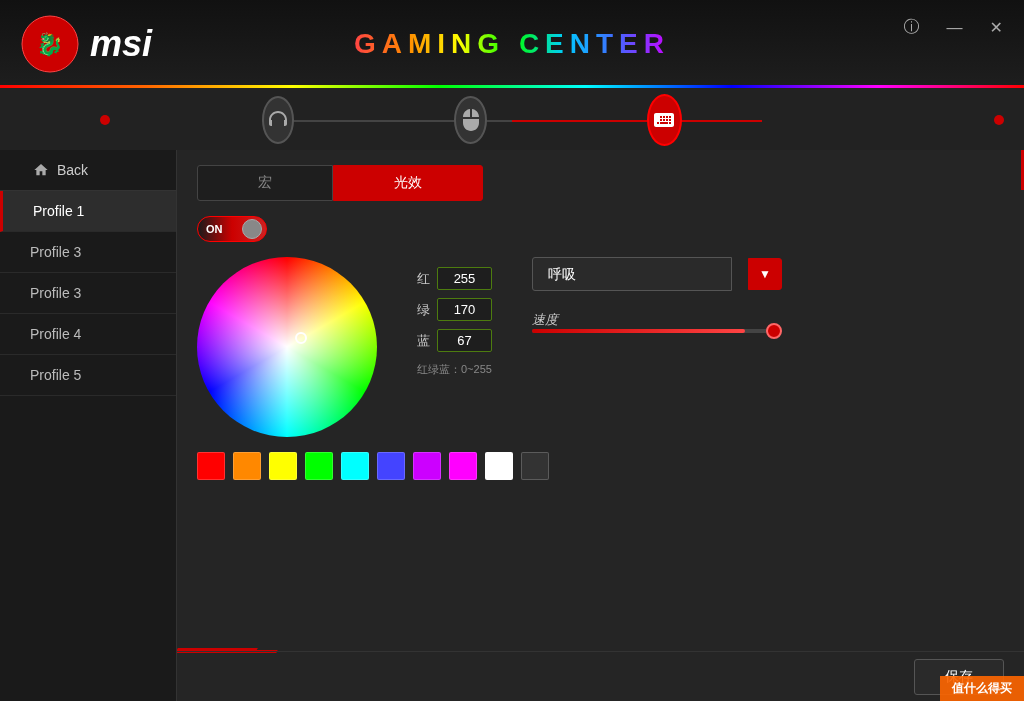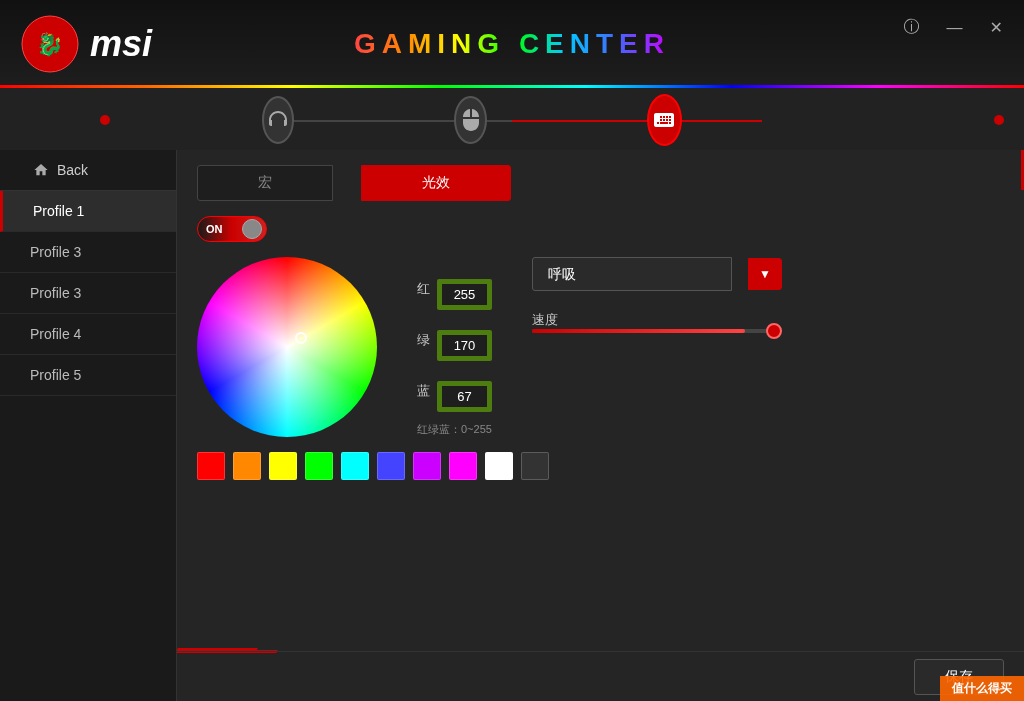--- a/index.html
+++ b/index.html
@@ -238,21 +238,20 @@
       border: 1px solid #444;
       color: #888;
       cursor: pointer;
       font-size: 14px;
       font-family: Arial, sans-serif;
     }
     .tab-btn.active {
       background: #cc0000;
       color: white;
       border-color: #cc0000;
-      margin-left: 28px;
     }
     .tab-btn:first-child { border-radius: 3px 0 0 3px; }
     .tab-btn:last-child { border-radius: 0 3px 3px 0; }
 
     
     .toggle-row {
       display: flex;
       align-items: center;
       margin-bottom: 15px;
     }
@@ -354,27 +353,26 @@
     }
     .rgb-label {
       color: #ccc;
       font-size: 13px;
       width: 12px;
       text-align: center;
     }
     .rgb-input {
       width: 55px;
       background: #1e1e1e;
-      border: 5px solid #4d7c0f;
+      border: 1px solid #4d7c0f;
       color: white;
       font-size: 13px;
       padding: 3px 6px;
       border-radius: 2px;
       text-align: center;
-      margin-top: 12px;
     }
     .rgb-hint {
       color: #888;
       font-size: 11px;
       margin-top: 2px;
     }
 
     
     .right-panel {
       display: flex;
@@ -409,20 +407,21 @@
       cursor: pointer;
       color: white;
       font-size: 12px;
     }
 
     
     .speed-section {
       display: flex;
       flex-direction: column;
       gap: 0;
+      font-style: italic;
     }
     .speed-label {
       color: #ccc;
       font-size: 13px;
     }
     .slider-track {
       width: 100%;
       max-width: 250px;
       height: 4px;
       background: #444;

